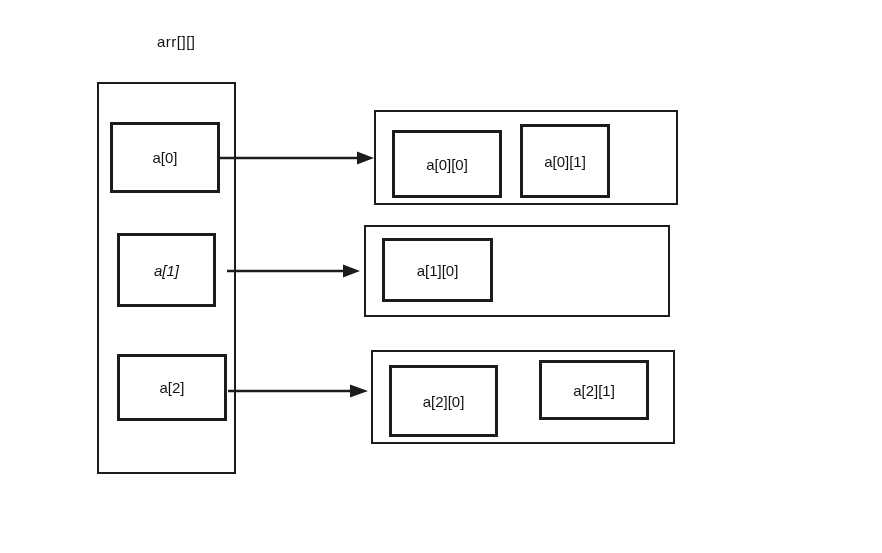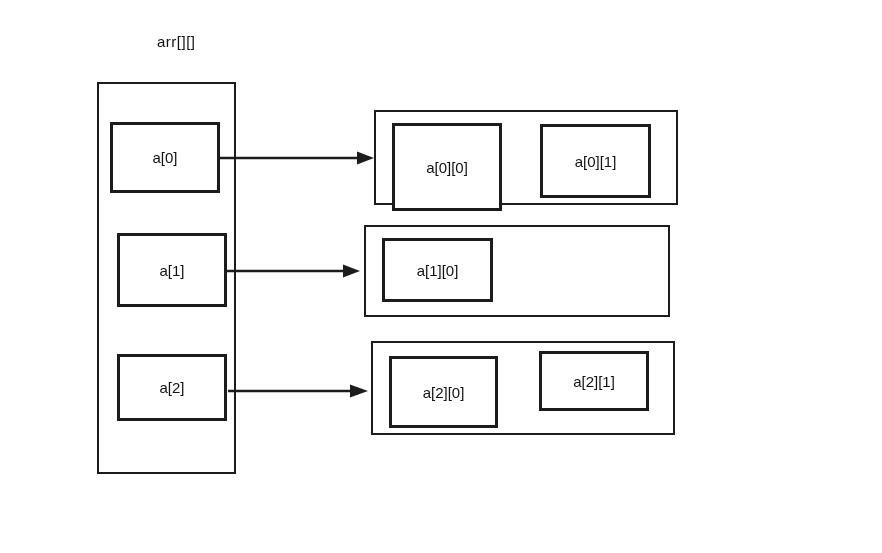--- a/index.html
+++ b/index.html
@@ -39,29 +39,29 @@
     display: flex;
     align-items: center;
     justify-content: center;
     font-size: 15px;
     color: #111111;
     white-space: nowrap;
   }
   
   .ptr-array   { left: 97px;  top: 82px;  width: 139px; height: 392px; }
   .ptr-0       { left: 110px; top: 122px; width: 110px; height: 71px; }
-  .ptr-1       { left: 117px; top: 233px; width: 110px; height: 74px; }
+  .ptr-1       { left: 117px; top: 233px; width: 99px; height: 74px; font-style: italic; }
   .ptr-2       { left: 117px; top: 354px; width: 110px; height: 67px; }
   
   .row-0       { left: 374px; top: 110px; width: 304px; height: 95px; }
   .row-1       { left: 364px; top: 225px; width: 306px; height: 92px; }
-  .row-2       { left: 371px; top: 341px; width: 304px; height: 94px; padding-left: 12px; }
+  .row-2       { left: 371px; top: 350px; width: 304px; height: 94px; padding-left: 12px; }
   
-  .cell-0-0    { left: 16px;  top: 11px;  width: 110px; height: 88px; }
-  .cell-0-1    { left: 164px; top: 12px;  width: 111px; height: 74px; }
+  .cell-0-0    { left: 16px;  top: 18px;  width: 110px; height: 68px; }
+  .cell-0-1    { left: 144px; top: 12px;  width: 90px; height: 74px; }
   .cell-1-0    { left: 16px;  top: 11px;  width: 111px; height: 64px; }
   .cell-1-1    { left: 167px; top: 7px;   width: 110px; height: 74px; }
   .cell-2-0    { left: 16px;  top: 13px;  width: 109px; height: 72px; }
   .cell-2-1    { left: 166px; top: 8px;   width: 110px; height: 60px; }
   .arrow-layer {
     position: absolute;
     left: 0; top: 0;
     width: 882px; height: 553px;
     pointer-events: none;
   }

